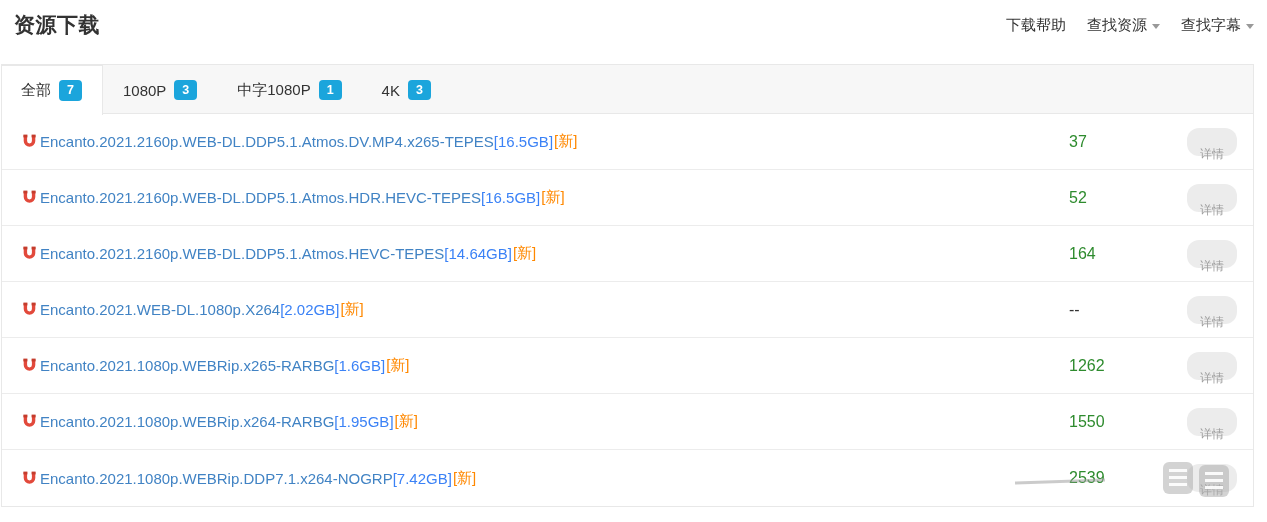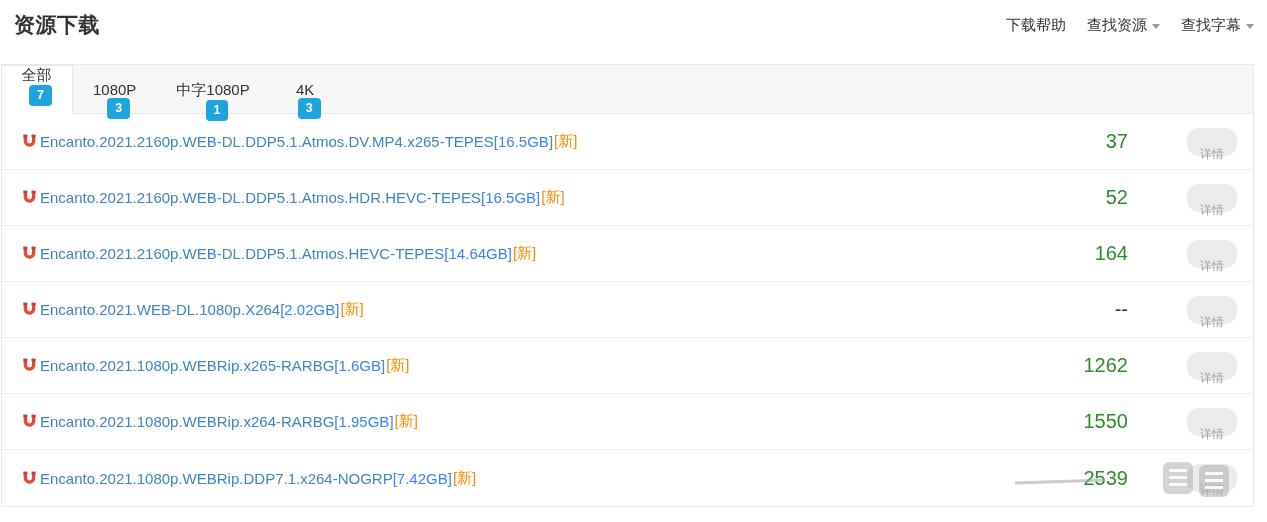--- a/index.html
+++ b/index.html
@@ -26,41 +26,41 @@
   .top-nav{display:flex;align-items:center;padding-top:5px;font-size:15px;}
   .top-nav a{color:#333;margin-left:21px;display:inline-flex;align-items:center;}
   .caret{display:inline-block;width:0;height:0;margin-left:5px;margin-top:2px;
     border-left:4px solid transparent;border-right:4px solid transparent;
     border-top:5px solid #999;}
 
   
   .panel{margin:0 13px 0 1px;}
   .tabbar{display:flex;background:var(--tabbar-bg);
     border:1px solid var(--border);height:50px;position:relative;}
-  .tab{display:flex;align-items:center;padding:16px 20px;font-size:15px;color:#333;
-    cursor:pointer;height:50px;flex-direction:column;}
+  .tab{display:flex;align-items:center;padding:0 20px;font-size:15px;color:#333;
+    cursor:pointer;height:50px;}
   .tab.active{background:#fff;height:51px;margin-top:-1px;padding-top:1px;
     border:1px solid var(--border);border-bottom:none;border-left:none;margin-left:-1px;
     box-shadow:inset 0 1px 0 var(--border), inset 1px 0 0 var(--border);}
   .tab .badge{display:inline-block;margin-left:8px;min-width:11px;text-align:center;
     background:var(--badge-blue);color:#fff;font-size:12.5px;font-weight:700;
     padding:4px 8px;border-radius:4px;line-height:1;}
 
   
   .list{border:1px solid var(--border);border-top:none;background:#fff;}
   .row{display:flex;align-items:center;height:56px;padding:0 16px 0 21px;
     border-bottom:1px solid #ececec;position:relative;gap:24px;}
   .row:last-child{border-bottom:none;}
   .res-link{display:inline-flex;align-items:center;flex:1;min-width:0;font-size:15px;}
   .magnet{display:inline-flex;margin-right:4px;flex:none;}
   .res-name{color:var(--link-blue);white-space:nowrap;}
   .res-size{color:#3b82f6;white-space:nowrap;}
   .res-new{color:var(--new-orange);white-space:nowrap;margin-left:1px;}
-  .seeds{min-width:80px;text-align:right;font-size:20px;color:var(--seed-green);
-    margin-right:35px;flex:none;}
+  .seeds{min-width:80px;font-size:16px;color:var(--seed-green);
+    margin-right:14px;flex:none;}
   .seeds.none{color:#333;}
   .detail-btn{flex:none;border:none;background:var(--button-bg);color:var(--button-text);
     font-size:12px;padding:12px 13px;height:28px;line-height:28px;border-radius:12px;
     cursor:pointer;font-family:inherit;}
 
   
   .watermark{position:absolute;right:8px;top:8px;width:110px;height:44px;
     pointer-events:none;}
   .wm-line{position:absolute;left:-120px;top:22px;width:90px;height:3px;
     background:rgba(160,160,160,.55);transform:rotate(-2deg);}

